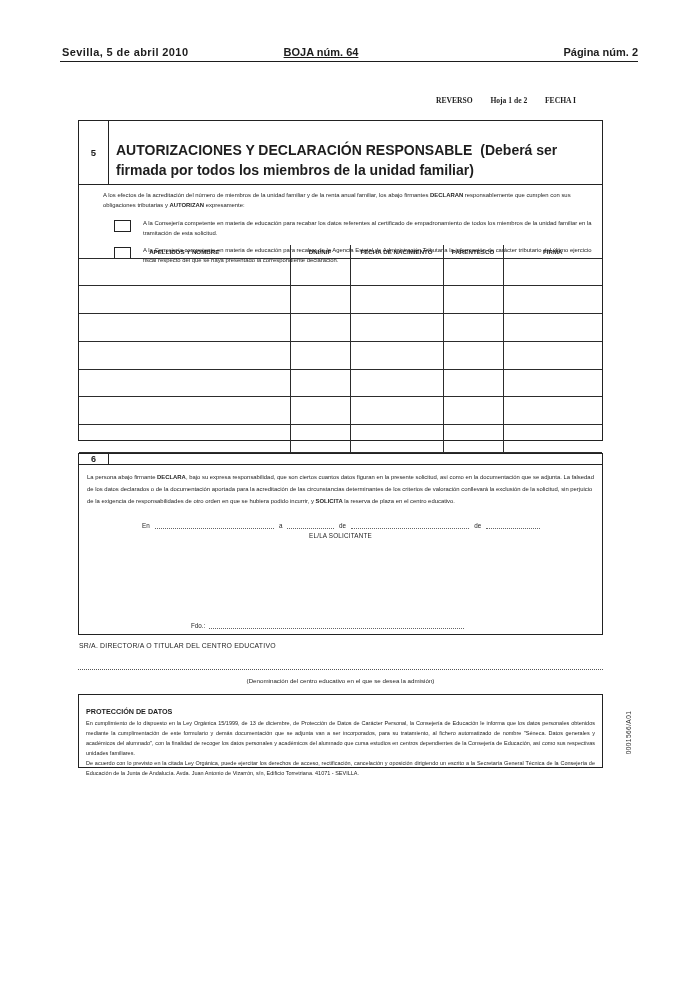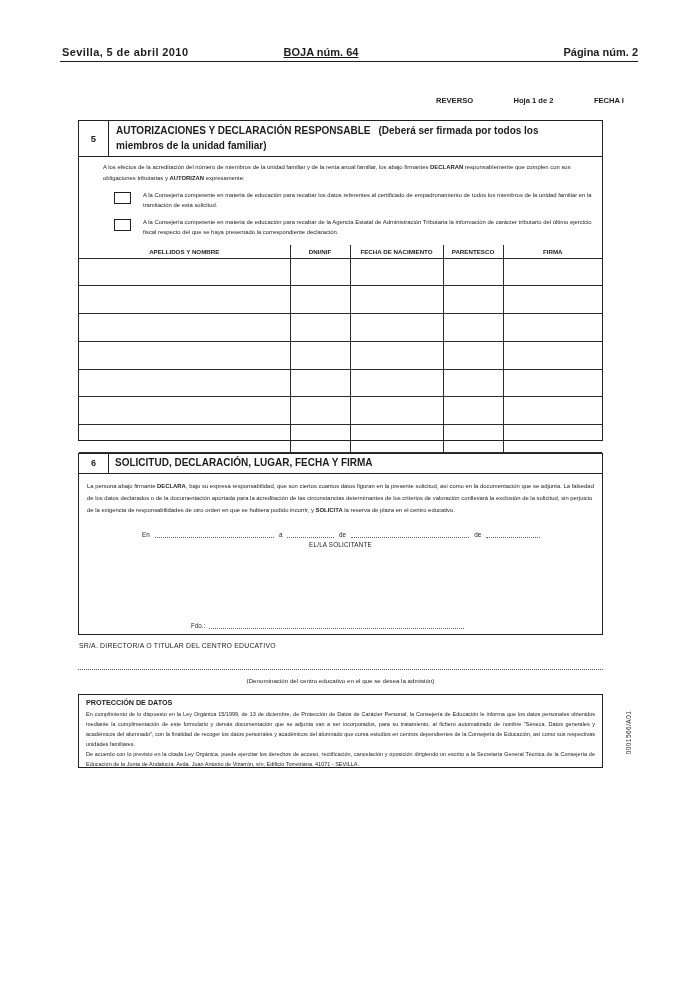--- a/index.html
+++ b/index.html
@@ -8,32 +8,32 @@
        -webkit-font-smoothing:antialiased;}
 
   
   .doc-header{position:absolute;left:60px;top:44px;width:578px;height:17px;
               border-bottom:1.5px solid #1d1d1d;font-weight:bold;font-size:11px;}
   .doc-header .h-left{position:absolute;left:2px;top:2px;letter-spacing:.4px;}
   .doc-header .h-center{position:absolute;left:201px;top:2px;width:120px;text-align:center;text-decoration:underline;}
   .doc-header .h-right{position:absolute;right:0;top:2px;}
 
   
-  .meta-line{position:absolute;left:436px;top:96px;width:188px;display:flex;
-             justify-content:space-between;font-weight:bold;font-size:7.6px;}
+  .meta-line{position:absolute;left:436px;top:96px;width:140px;display:flex;
+             justify-content:space-between;font-weight:bold;font-size:7.6px;font-family:Liberation Serif, serif;}
 
   
   .sec-box{position:absolute;left:78px;width:525px;border:1.5px solid #222;
            box-sizing:border-box;background:#fff;}
   .box5{top:120px;height:321px;}
   .box6{top:453px;height:182px;}
   .sec-header{display:flex;border-bottom:1.2px solid #222;}
   .sec-num{width:29px;border-right:1.2px solid #222;display:flex;align-items:center;
            justify-content:center;font-weight:bold;font-size:9.5px;flex:none;}
-  .sec-title{flex:1;padding:3px 30px 3px 7px;font-weight:bold;font-size:10px;line-height:1.45;}
+  .sec-title{flex:1;padding:3px 30px 3px 7px;font-weight:bold;font-size:14px;line-height:1.45;margin-top:16px;}
   .sec-title .note{margin-left:8px;}
   .box6 .sec-title{padding:2px 6px;}
   .box6 .sec-num{font-size:9px;}
 
   .intro{padding:5px 6px 0 24px;font-size:5.9px;line-height:1.8;}
   b{font-weight:bold;}
 
   .chk-row{display:flex;margin:7px 8px 0 35px;}
   .chk-box{width:15px;height:10px;border:1.1px solid #222;margin-top:2px;flex:none;}
   .chk-text{font-size:5.9px;line-height:1.7;margin-left:12px;}
@@ -63,21 +63,21 @@
   .fdo-line .fill{flex:1;}
 
   
   .director-line{position:absolute;left:79px;top:642px;font-size:6.9px;letter-spacing:.2px;}
   .dotted-divider{position:absolute;left:78px;top:669px;width:525px;
                   border-top:1.2px dotted #555;}
   .denomination{position:absolute;left:78px;top:677px;width:525px;text-align:center;
                 font-size:6.2px;}
 
   .dp-box{position:absolute;left:78px;top:694px;width:525px;height:74px;
-          border:1.5px solid #222;box-sizing:border-box;padding:3px 7px;background:#fff;}
+          border:1.5px solid #222;box-sizing:border-box;padding:12px 7px;background:#fff;}
   .dp-title{font-weight:bold;font-size:7.2px;margin-bottom:2px;}
   .dp-box p{margin:0;font-size:5.5px;line-height:1.82;text-align:justify;}
 
   .form-code{position:absolute;left:578px;top:729px;width:100px;text-align:center;
              font-size:6.6px;color:#333;letter-spacing:.4px;
              transform:rotate(-90deg);}
 </style>
 </head>
 <body>
 
@@ -175,21 +175,20 @@
           <td></td>
           <td></td>
         </tr>
   </tbody>
     </table>
 </div>
 
 <div class="sec-box box6">
   <div class="sec-header">
     <div class="sec-num">6</div>
-    <div class="sec-title">SOLICITUD, DECLARACIÓN, LUGAR, FECHA Y FIRMA</div>
   </div>
 
   <div class="decl"><span>La persona abajo firmante </span><b>DECLARA</b><span>, bajo su expresa responsabilidad, que son ciertos cuantos datos figuran en la presente solicitud, así como en la documentación que se adjunta. La falsedad de los datos declarados o de la documentación aportada para la acreditación de las circunstancias determinantes de los criterios de valoración conllevará la exclusión de la solicitud, sin perjuicio de la exigencia de responsabilidades de otro orden en que se hubiera podido incurrir, y </span><b>SOLICITA</b><span> la reserva de plaza en el centro educativo.</span></div>
 
   <div class="date-line">
     <span class="lbl">En</span>
     <span class="fill f-place"></span>
     <span class="lbl">a</span>
     <span class="fill f-day"></span>
     <span class="lbl">de</span>

